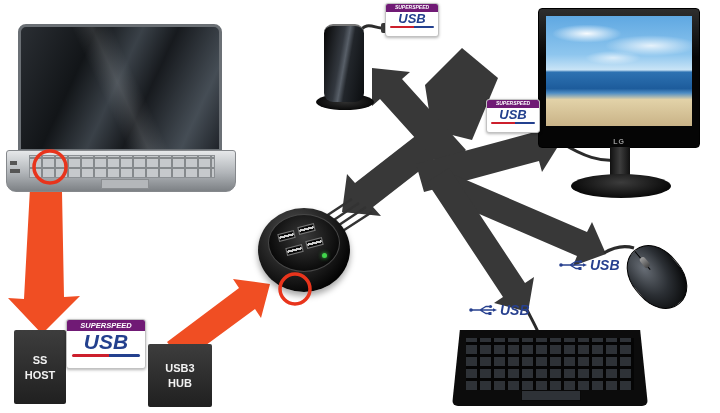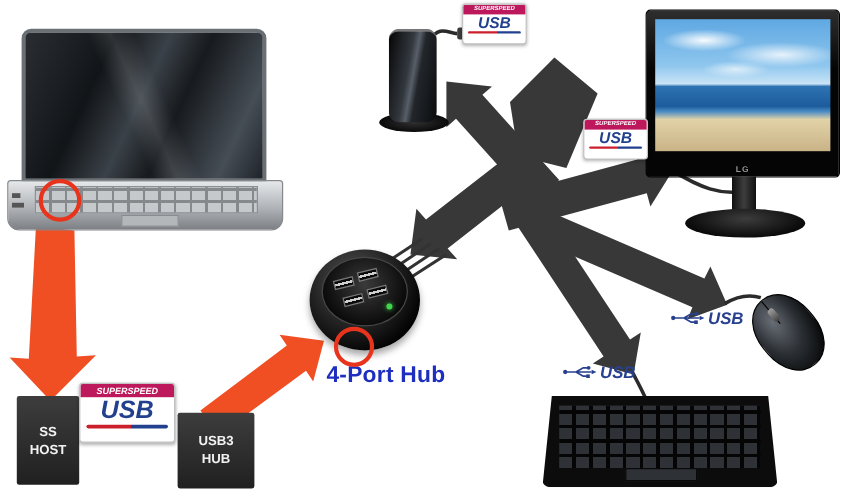--- a/index.html
+++ b/index.html
@@ -16,21 +16,21 @@
 
   
   .dark-box{position:absolute;z-index:2;background:linear-gradient(#3d3d3d,#202020);
             color:#f2f2f2;font-size:11px;font-weight:bold;text-align:center;
             display:flex;flex-direction:column;justify-content:center;gap:3px;border-radius:2px;}
 
   
   .ss-logo{position:absolute;z-index:5;background:#fff;border:1px solid #c2c2c2;border-radius:3px;
            display:flex;flex-direction:column;align-items:center;overflow:hidden;
            box-shadow:0 1px 3px rgba(0,0,0,.3);}
-  .ss-banner{width:100%;background:#be185d;color:#fff;font-style:italic;font-weight:bold;
+  .ss-banner{width:100%;background:#701a75;color:#fff;font-style:italic;font-weight:bold;
              text-align:center;line-height:1.5;}
   .ss-usb{color:#23408e;font-weight:800;font-style:italic;line-height:1.05;}
   .ss-swoosh{width:86%;height:3px;background:linear-gradient(90deg,#cc1f2c 0 55%,#23408e 55% 100%);
              border-radius:2px;margin:1px 0 2px;}
   .ss-big{left:66px;top:319px;width:78px;height:48px;}
   .ss-big .ss-banner{font-size:7.5px;}
   .ss-big .ss-usb{font-size:21px;}
   .ss-sm{width:52px;height:32px;}
   .ss-sm .ss-banner{font-size:5px;}
   .ss-sm .ss-usb{font-size:13px;}
@@ -168,21 +168,20 @@
   <div id="hub" class="device">
     <div class="hub-body">
       <div class="hub-top"></div>
       <div class="hub-port" style="left:20px;top:24px;"></div>
       <div class="hub-port" style="left:40px;top:17px;"></div>
       <div class="hub-port" style="left:28px;top:38px;"></div>
       <div class="hub-port" style="left:48px;top:31px;"></div>
       <div class="hub-led"></div>
     </div>
   </div>
-  <div class="blue-label" style="left:272px;top:302px;">4-Port Hub</div>
 
   <div id="keyboard" class="device">
     <div class="kb-body">
       <div class="kb-keys"></div>
       <div class="kb-space"></div>
     </div>
   </div>
 
   <div id="mouse" class="device">
     <div class="mouse-body">

